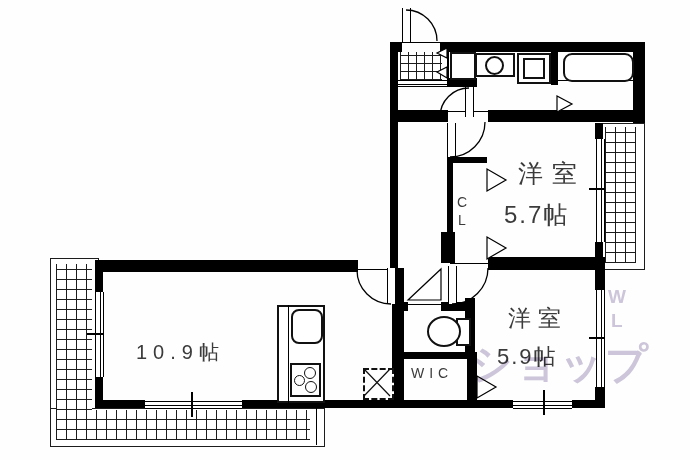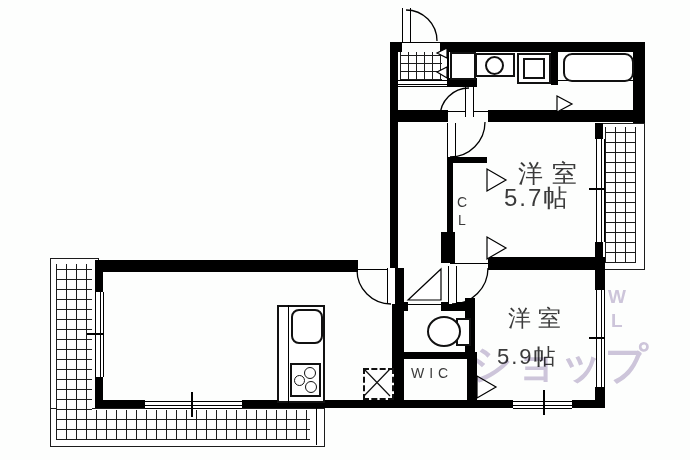--- a/index.html
+++ b/index.html
@@ -128,22 +128,23 @@
     <polygon points="447,48 447,58 437,53" fill="#fff" stroke="#000" stroke-width="1.2"></polygon>
     <polygon points="447,67 447,78 437,72" fill="#fff" stroke="#000" stroke-width="1.2"></polygon>
     <polygon points="557,96 557,112 572,104" fill="#fff" stroke="#000" stroke-width="1.2"></polygon>
     <polygon points="487,169 487,191 506,180" fill="#fff" stroke="#000" stroke-width="1.2"></polygon>
     <polygon points="487,237 487,259 506,248" fill="#fff" stroke="#000" stroke-width="1.2"></polygon>
     <polygon points="477,376 477,398 496,387" fill="#fff" stroke="#000" stroke-width="1.2"></polygon>
     <polygon points="408,300 441,269 441,300" fill="#fff" stroke="#000" stroke-width="1.2"></polygon>
     <path d="M 364,369 L 390,396 M 390,369 L 364,396" stroke="#111" stroke-width="1.2" fill="none"></path>
   </svg>
 
+  <div class="txt" style="left:136px;top:339px;font-size:20px;letter-spacing:6px;">10.9帖</div>
   <div class="txt" style="left:518px;top:157px;font-size:25px;letter-spacing:9px;">洋室</div>
-  <div class="txt" style="left:504px;top:182px;font-size:24px;letter-spacing:2px;">5.7帖</div>
+  <div class="txt" style="left:504px;top:199px;font-size:24px;letter-spacing:2px;">5.7帖</div>
   <div class="txt" style="left:508px;top:303px;font-size:23px;letter-spacing:7px;">洋室</div>
   <div class="txt" style="left:497px;top:342px;font-size:22px;letter-spacing:2px;">5.9帖</div>
   <div class="txt cl-vert" style="left:454px;top:194px;font-size:14px;">CL</div>
   <div class="txt" style="left:411px;top:365px;font-size:14px;letter-spacing:5px;">WIC</div>
 
   <div class="watermark" style="left:608px;top:286px;font-size:19px;">W</div>
   <div class="watermark" style="left:611px;top:310px;font-size:19px;">L</div>
   <div class="watermark" style="left:470px;top:336px;font-size:42px;">ショップ</div>
 
 </div>

